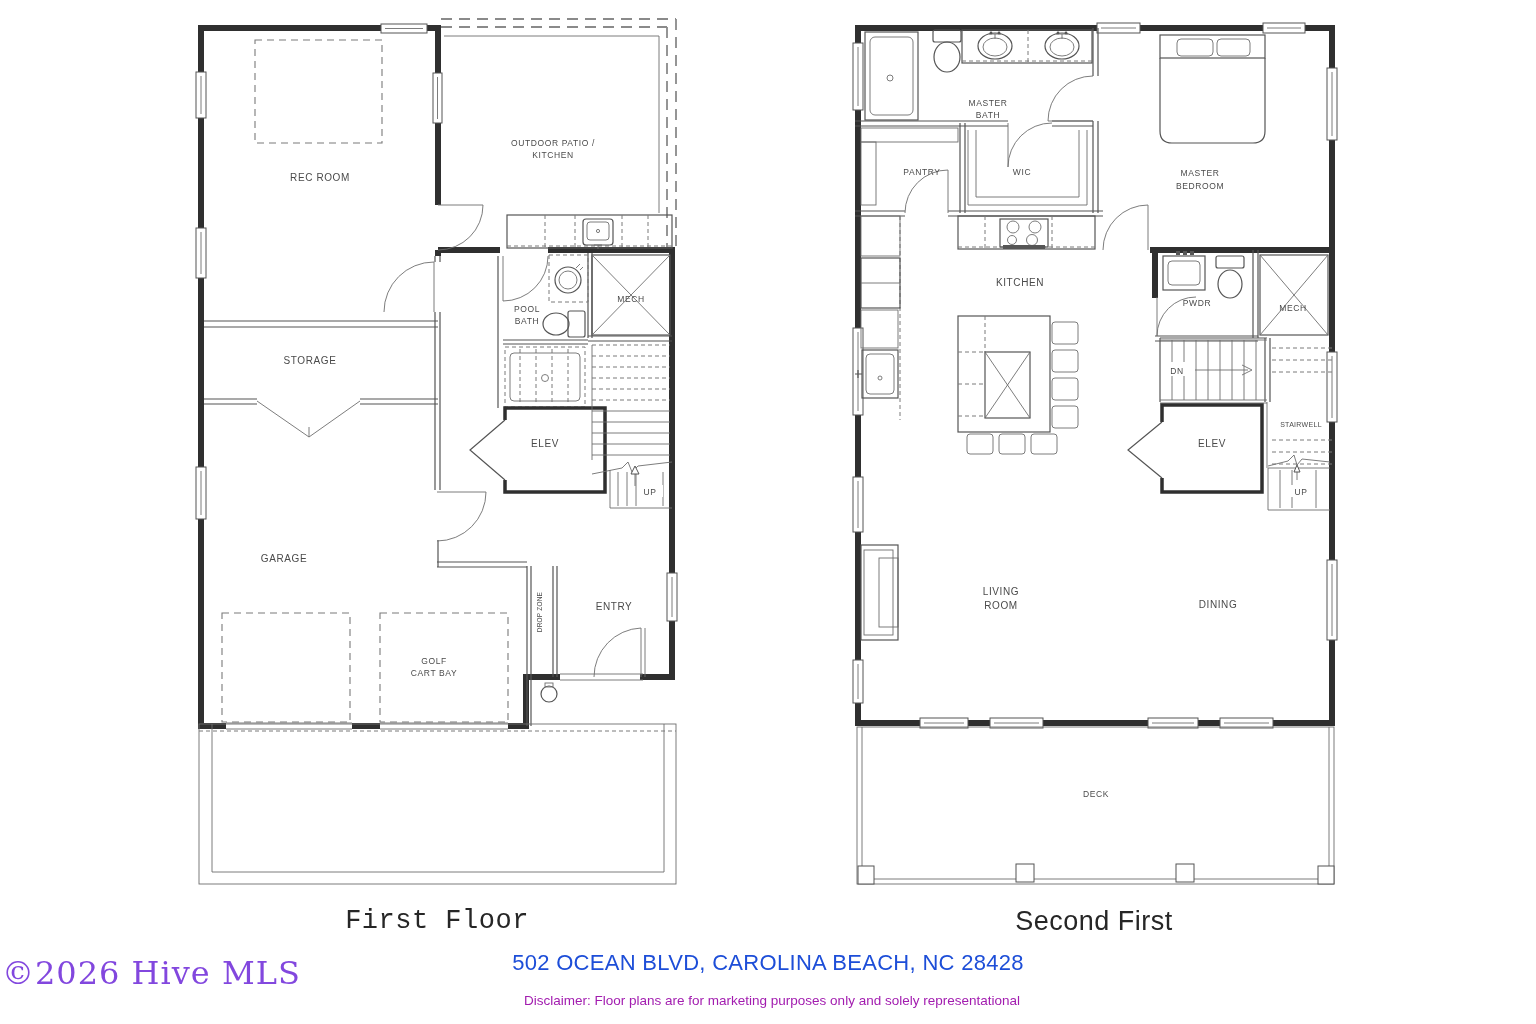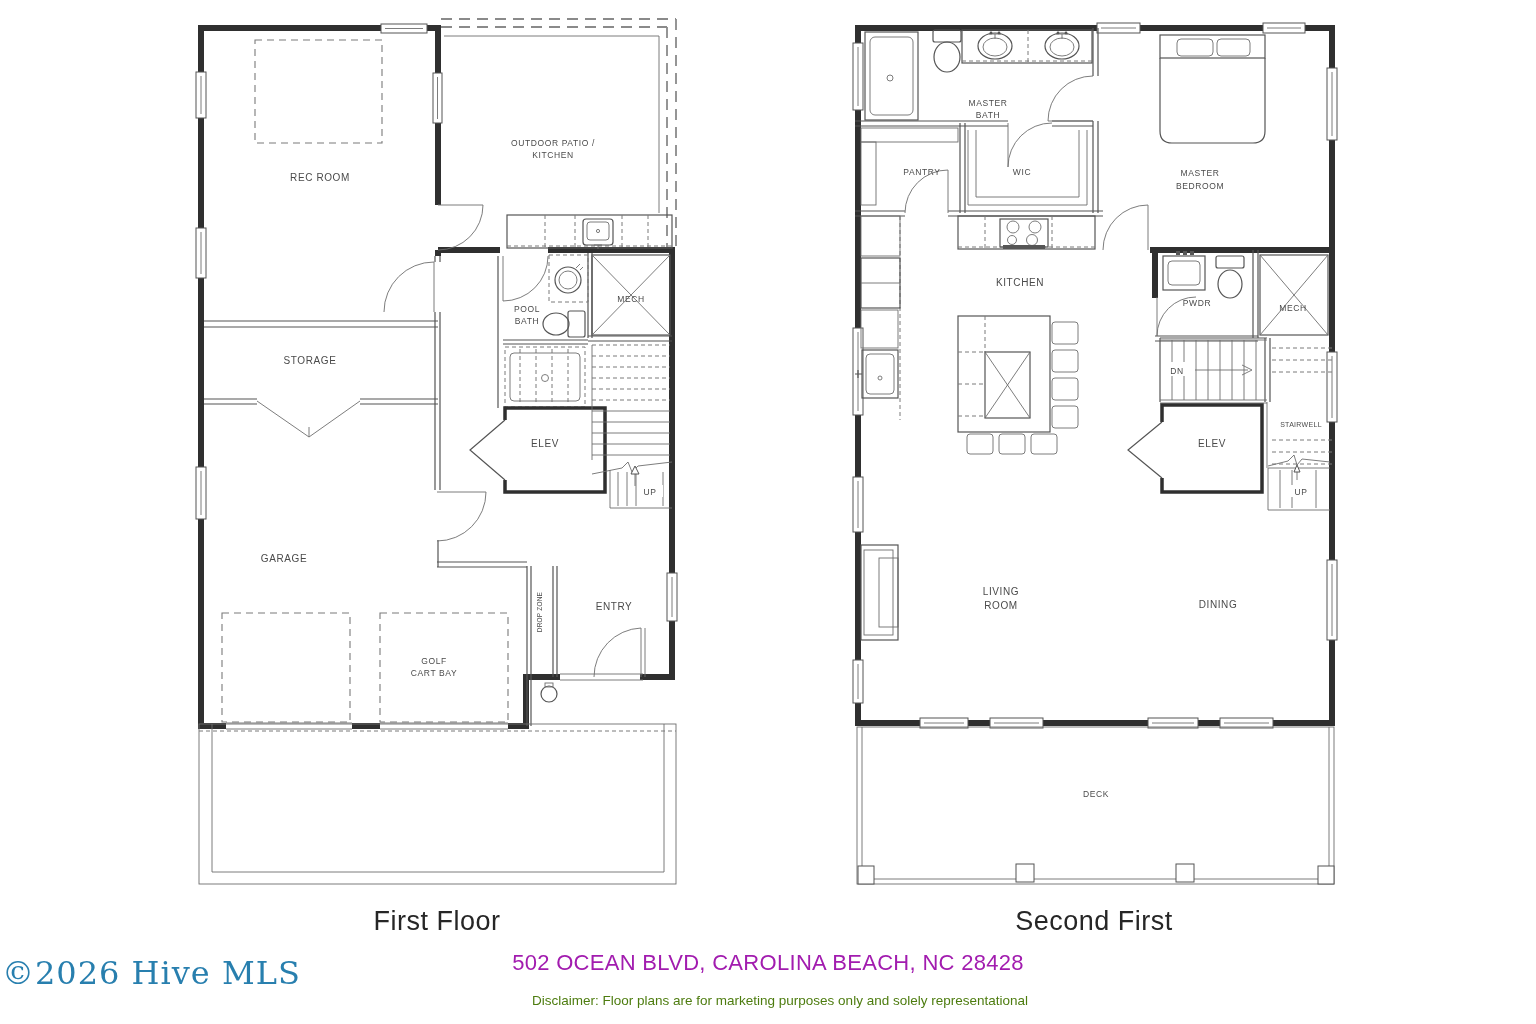--- a/index.html
+++ b/index.html
@@ -18,24 +18,24 @@
   .wh {fill:#ffffff;stroke:none;}
   .lbl{font-family:"Liberation Sans",sans-serif;font-size:10px;fill:#4a4a4a;
        letter-spacing:0.6px;text-anchor:middle;}
   .lbs{font-size:8.5px;}
   .lbt{font-size:7px;letter-spacing:0.3px;}
   .lbz{font-size:6.5px;letter-spacing:0.2px;}
   
   .caption{position:absolute;width:500px;text-align:center;font-size:27px;
            color:#262626;letter-spacing:0.5px;}
   .address{position:absolute;left:368px;top:950px;width:800px;text-align:center;
-           font-size:22px;color:#a21caf;letter-spacing:0.3px;}
-  .disclaimer{position:absolute;left:380px;top:993px;width:800px;text-align:center;
-           font-size:13.5px;color:#4d7c0f;}
-  .watermark{position:absolute;left:2px;top:954px;font-size:32px;color:#0369a1;
+           font-size:22px;color:#1d4ed8;letter-spacing:0.3px;}
+  .disclaimer{position:absolute;left:372px;top:993px;width:800px;text-align:center;
+           font-size:13.5px;color:#a21caf;}
+  .watermark{position:absolute;left:2px;top:954px;font-size:32px;color:#6d28d9;
            font-family:"DejaVu Serif",serif;letter-spacing:1px;opacity:0.85;}
 </style>
 </head>
 <body>
 
 <svg class="plan" style="left:195px;top:15px;" width="490" height="875" viewBox="195 15 490 875">
 
   <g>
     <path class="d2" d="M441 19 L676 19 M676 19 L676 250 M441 27 L667 27 M667 27 L667 250"></path>
     <path class="t2" d="M444 36 L659 36 M659 36 L659 213"></path>
@@ -399,17 +399,17 @@
     <text class="lbl lbt" x="1301" y="427">STAIRWELL</text>
     <text class="lbl" x="1212" y="447">ELEV</text>
     <text class="lbl lbs" x="1301" y="495">UP</text>
     <text class="lbl" x="1001" y="595">LIVING</text>
     <text class="lbl" x="1001" y="609">ROOM</text>
     <text class="lbl" x="1218" y="608">DINING</text>
     <text class="lbl lbs" x="1096" y="797">DECK</text>
   </g>
 </svg>
 
-<div class="caption" style="left:187px;top:906px;">First Floor</div>
+<div class="caption" style="left:187px;top:906px;font-family:Liberation Mono, monospace;">First Floor</div>
 <div class="caption" style="left:844px;top:906px;">Second First</div>
 <div class="address">502 OCEAN BLVD, CAROLINA BEACH, NC 28428</div>
 <div class="disclaimer">Disclaimer: Floor plans are for marketing purposes only and solely representational</div>
 <div class="watermark">©2026 Hive MLS</div>
 
 </body></html>

